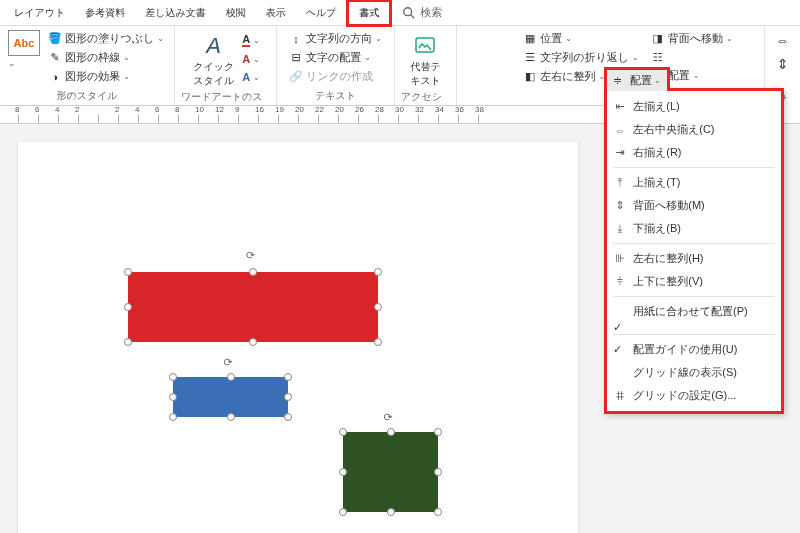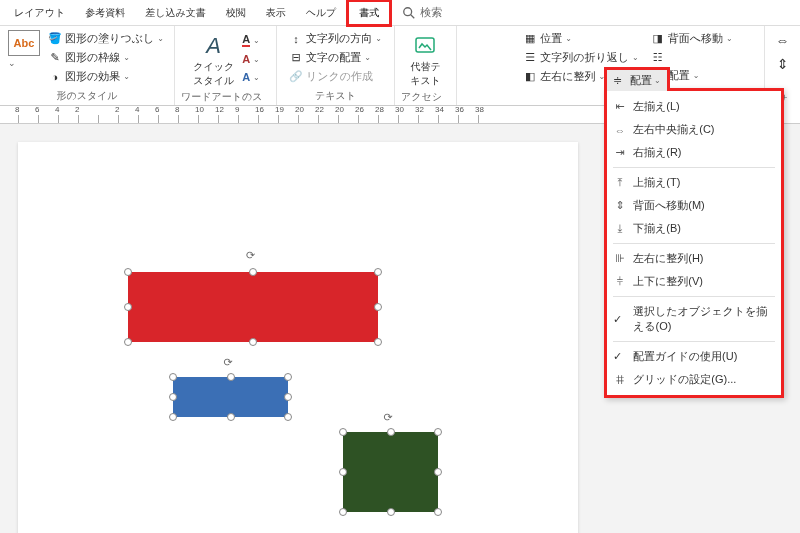--- a/index.html
+++ b/index.html
@@ -354,25 +354,30 @@
   <div class="menu-item">
       <span class="micon">⊪</span>
       <span>左右に整列(H)</span>
     </div>
   <div class="menu-item">
       <span class="micon">⫩</span>
       <span>上下に整列(V)</span>
     </div>
   <div class="menu-sep"></div>
   <div class="menu-item">
+      <span>用紙に合わせて配置(P)</span>
+    </div>
+  <div class="menu-item">
       <span class="check">✓</span>
-      <span>選択したオブジェクトを揃える(O)</span>
     </div>
   <div class="menu-sep"></div>
   <div class="menu-item">
       <span class="check">✓</span>
       <span>配置ガイドの使用(U)</span>
     </div>
   <div class="menu-item">
+      <span>グリッド線の表示(S)</span>
+    </div>
+  <div class="menu-item">
       <span class="micon">𐄹</span>
       <span>グリッドの設定(G)...</span>
     </div>
 </div>
 
 </body></html>

